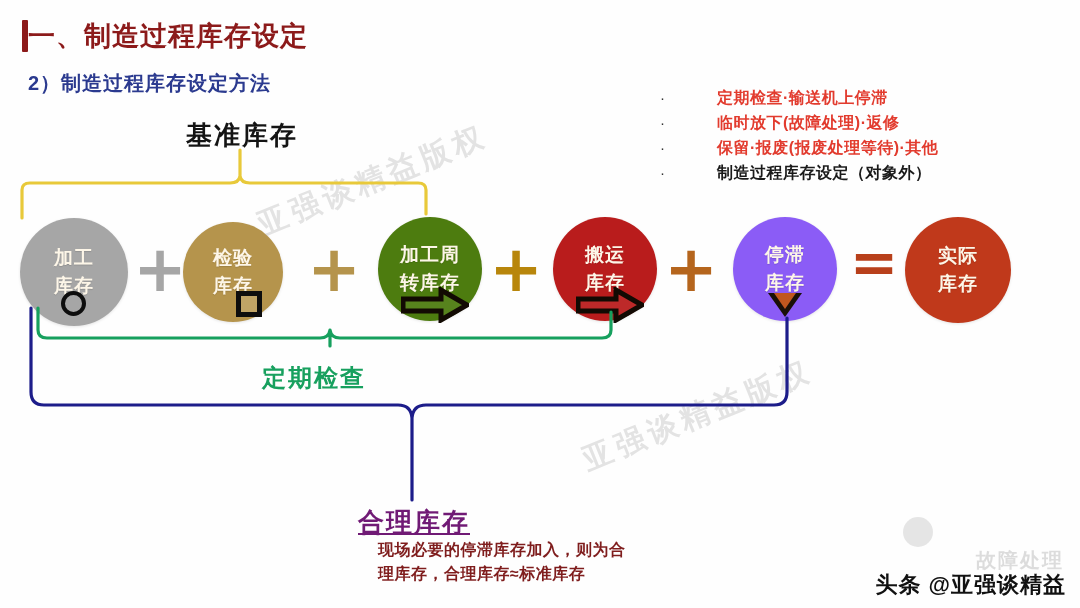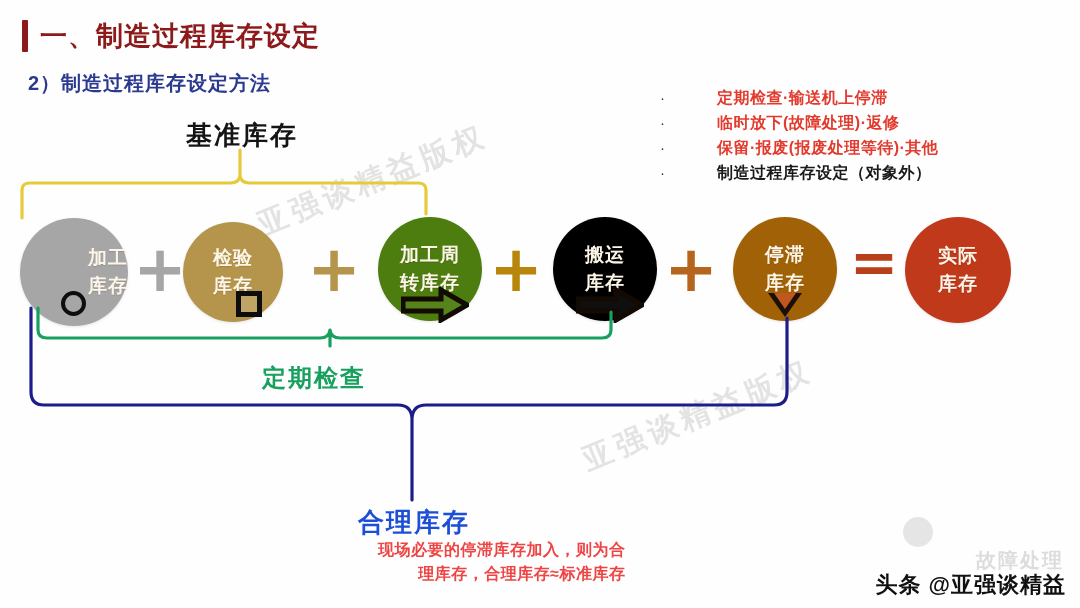--- a/index.html
+++ b/index.html
@@ -18,21 +18,20 @@
     overflow: hidden;
   }
 
   
   #title-bar {
     position: absolute;
     left: 22px;
     top: 18px;
     display: flex;
     align-items: center;
-    gap: 12px;
   }
   #title-accent {
     width: 6px;
     height: 32px;
     background: #8c1a1a;
     border-radius: 1px;
   }
   #title-text {
     font-size: 27px;
     font-weight: bold;
@@ -262,21 +261,21 @@
       <span class="note-bullet">·</span>
       <span class="note-text note-black">制造过程库存设定（对象外）</span>
     </div>
   </div>
 
   <div class="wm-diag" id="wm1">亚强谈精益版权</div>
   <div class="wm-diag" id="wm2">亚强谈精益版权</div>
 
   <div id="equation">
 
-    <div class="node" style="left: 20px; top: 13px; width: 108px; height: 108px; background: rgb(166, 166, 166); align-items: flex-end;">
+    <div class="node" style="left: 20px; top: 13px; width: 108px; height: 108px; background: rgb(166, 166, 166);">
       <span class="l1">加工</span>
       <span class="l2">库存</span>
     </div>
     <div class="marker marker-circle" style="left:61px; top:86px;"></div>
 
     <div class="op op-plus" style="left: 133px; top: 32px; width: 54px; color: rgb(166, 166, 166);">+</div>
 
     <div class="node" style="left: 183px; top: 17px; width: 100px; height: 100px; background: rgb(181, 148, 76);">
       <span class="l1">检验</span>
       <span class="l2">库存</span>
@@ -288,31 +287,31 @@
     <div class="node" style="left: 378px; top: 12px; width: 104px; height: 104px; background: #4d7c0f;">
       <span class="l1">加工周</span>
       <span class="l2">转库存</span>
     </div>
     <svg class="marker" style="left:401px; top:82px;" width="68" height="36" viewBox="0 0 68 36">
       <path d="M2 12 L40 12 L40 3 L66 18 L40 33 L40 24 L2 24 Z" fill="#ffffff" fill-opacity="0.06" stroke="#120a03" stroke-width="5" stroke-linejoin="miter"></path>
     </svg>
 
     <div class="op op-plus" style="left: 489px; top: 32px; width: 54px; color: rgb(184, 134, 11);">+</div>
 
-    <div class="node" style="left: 553px; top: 12px; width: 104px; height: 104px; background: #000000;">
+    <div class="node" style="left: 553px; top: 12px; width: 104px; height: 104px; background: #b91c1c;">
       <span class="l1">搬运</span>
       <span class="l2">库存</span>
     </div>
     <svg class="marker" style="left:576px; top:82px;" width="68" height="36" viewBox="0 0 68 36">
       <path d="M2 12 L40 12 L40 3 L66 18 L40 33 L40 24 L2 24 Z" fill="#ffffff" fill-opacity="0.06" stroke="#120a03" stroke-width="5" stroke-linejoin="miter"></path>
     </svg>
 
     <div class="op op-plus" style="left: 664px; top: 32px; width: 54px; color: rgb(181, 101, 29);">+</div>
 
-    <div class="node" style="left: 733px; top: 12px; width: 104px; height: 104px; background: #a16207;">
+    <div class="node" style="left: 733px; top: 12px; width: 104px; height: 104px; background: #8b5cf6;">
       <span class="l1">停滞</span>
       <span class="l2">库存</span>
     </div>
     <div class="marker marker-triangle" style="left:768px; top:88px;"></div>
 
     <div class="op op-eq" style="left: 845px; top: 28px; width: 58px; color: rgb(184, 64, 27);">=</div>
 
     <div class="node" style="left: 905px; top: 12px; width: 106px; height: 106px; background: rgb(192, 57, 27);">
       <span class="l1">实际</span>
       <span class="l2">库存</span>
@@ -326,23 +325,23 @@
 
     <path id="brace-standard" d="M38,308 L38,330 Q38,338 47,338 L320,338 Q329,338 330,330 L330,346 L330,330
              Q331,338 340,338 L602,338 Q611,338 611,330 L611,312" fill="none" stroke="#17A05E" stroke-width="3.2" stroke-linecap="round" stroke-linejoin="round"></path>
 
     <path id="brace-reasonable" d="M31,308 L31,392 Q31,405 44,405 L398,405 Q411,405 412,418 L412,500 L412,418
              Q413,405 426,405 L774,405 Q787,405 787,392 L787,318" fill="none" stroke="#1D1D8A" stroke-width="3.2" stroke-linecap="round" stroke-linejoin="round"></path>
   </svg>
 
   <div class="brace-label" id="label-base" style="color: rgb(20, 20, 20);">基准库存</div>
   <div class="brace-label" id="label-standard" style="color: rgb(23, 160, 94);">定期检查</div>
-  <div class="brace-label" id="label-reasonable" style="color: #1d4ed8;">合理库存</div>
-
-  <div id="note-bottom" style="color: #ef4444; text-align: right;">
+  <div class="brace-label" id="label-reasonable" style="color: #701a75; text-decoration: underline;">合理库存</div>
+
+  <div id="note-bottom" style="color: #7f1d1d;">
     <div>现场必要的停滞库存加入，则为合</div>
     <div>理库存，合理库存≈标准库存</div>
   </div>
 
   <div id="footer-ghost">故障处理</div>
   <div id="footer-wm">
     <div id="footer-logo"></div>
     <span id="footer-wm-text">头条 @亚强谈精益</span>
   </div>
 

